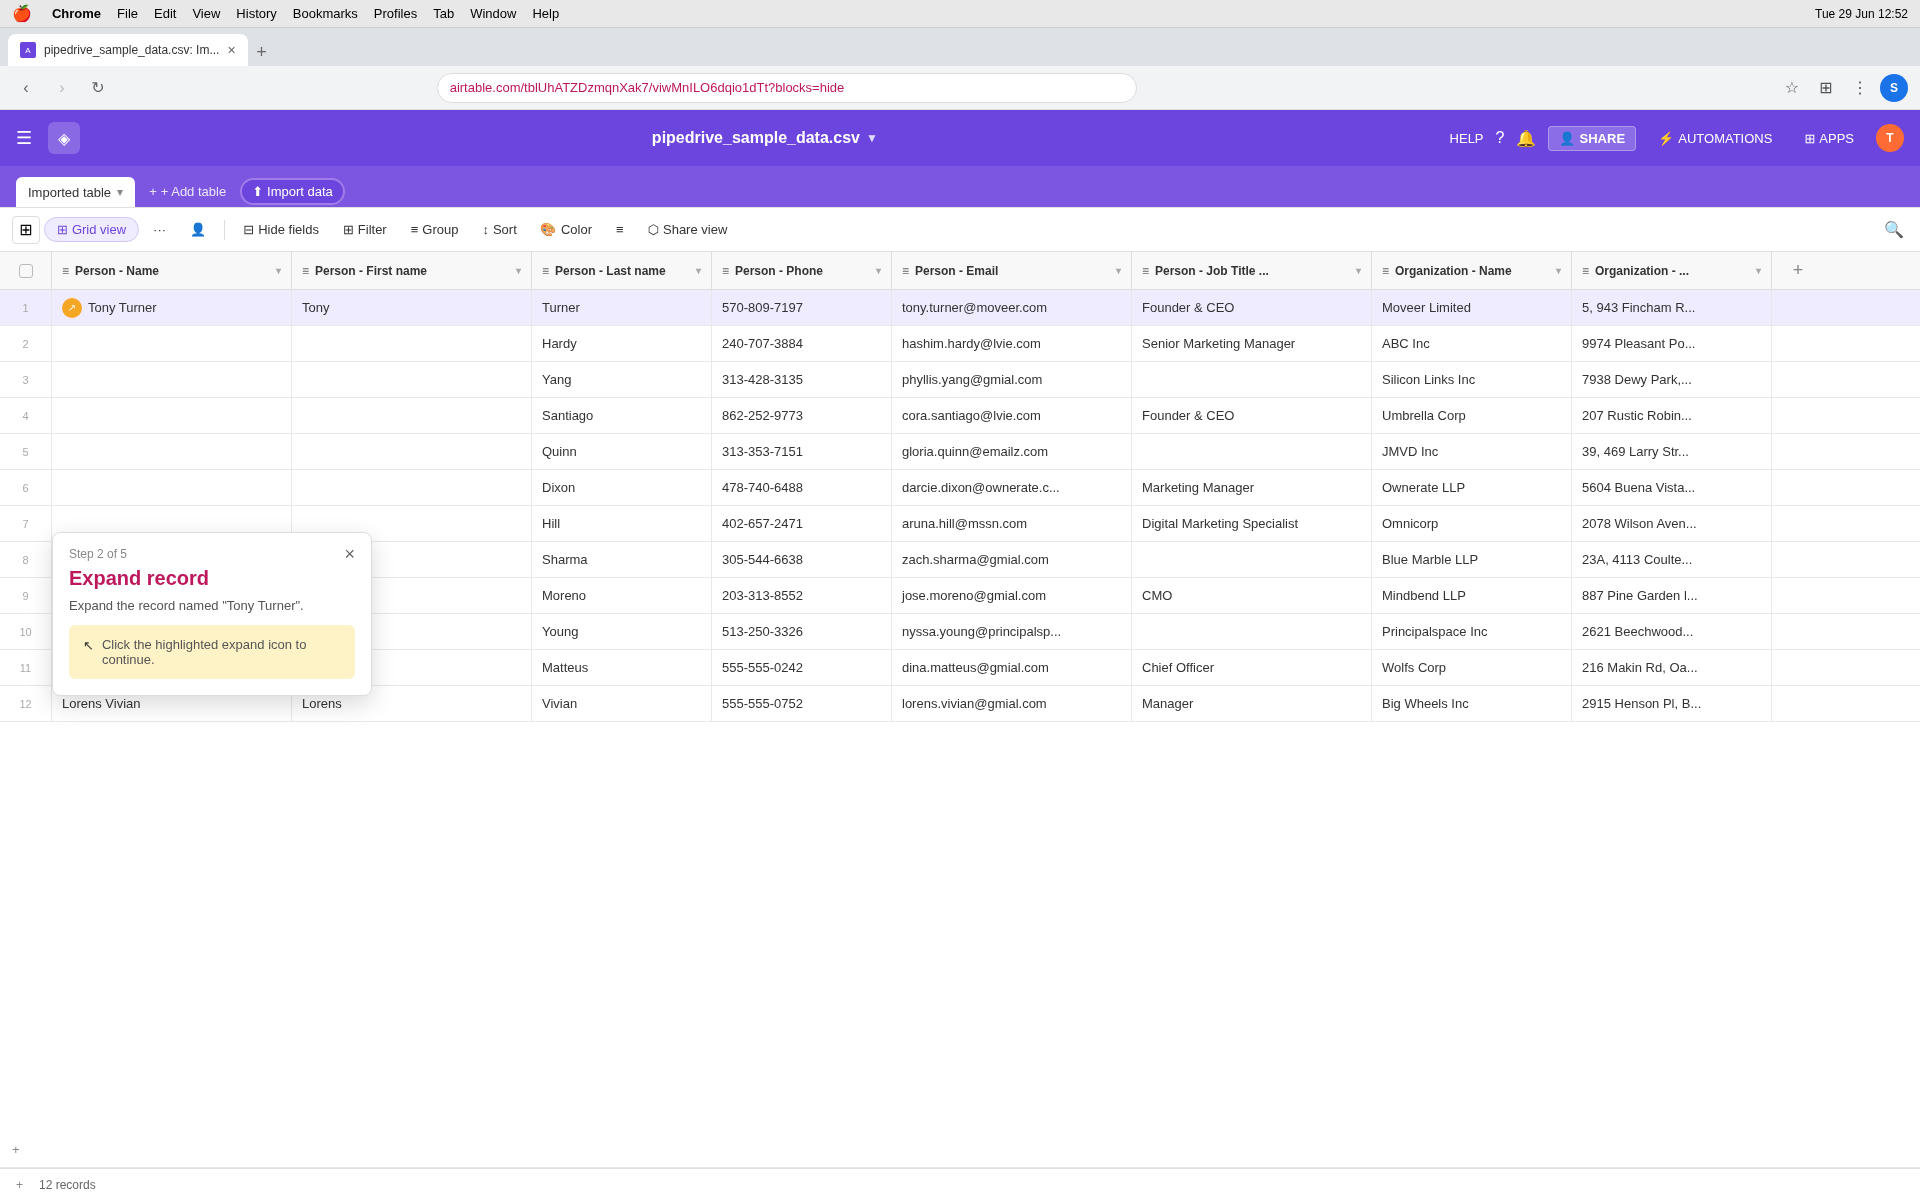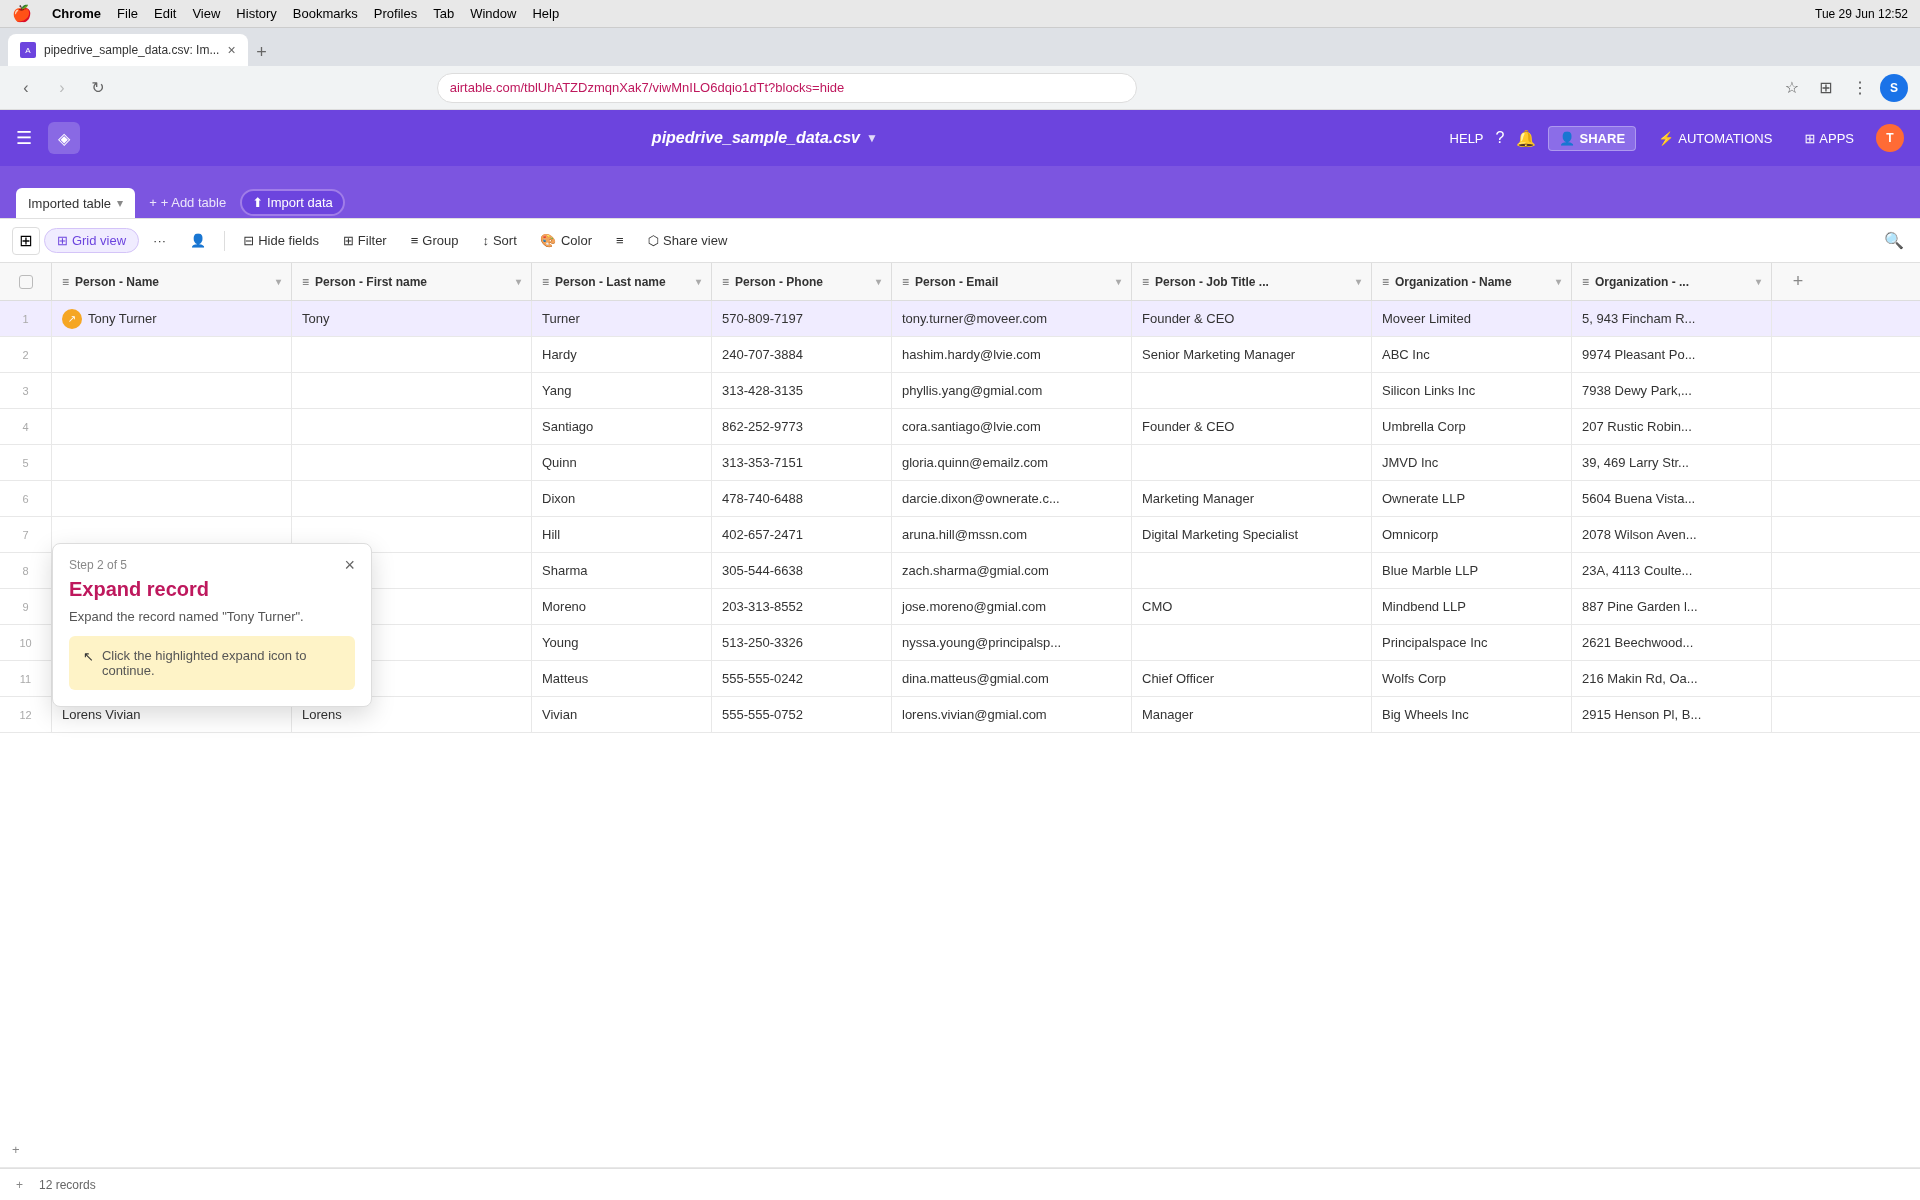--- a/index.html
+++ b/index.html
@@ -83,21 +83,21 @@
     
     .app-header {
       height: 56px;
       background: #6c44de;
       display: flex;
       align-items: center;
       padding: 0 16px;
       gap: 16px;
     }
     .app-logo { width: 32px; height: 32px; background: rgba(255,255,255,0.2); border-radius: 6px; display: flex; align-items: center; justify-content: center; color: white; font-size: 16px; }
-    .header-title { flex: 1; text-align: center; color: white; font-size: 16px; font-weight: 600; display: flex; align-items: center; justify-content: center; gap: 6px; font-style: italic; }
+    .header-title { flex: 1; text-align: center; color: white; font-size: 16px; font-weight: 600; display: flex; align-items: center; justify-content: center; gap: 6px; }
     .header-title .dropdown-arrow { font-size: 12px; opacity: 0.8; }
     .header-right { display: flex; align-items: center; gap: 12px; color: white; font-size: 13px; }
     .header-btn { display: flex; align-items: center; gap: 4px; padding: 4px 10px; border-radius: 4px; cursor: pointer; font-size: 13px; }
     .header-btn.share { background: #8b6de8; color: white; font-weight: 600; border: 1px solid rgba(255,255,255,0.3); }
     .header-btn.automations { color: white; }
     .header-btn.apps { color: white; }
     .header-avatar { width: 28px; height: 28px; background: #ff6b35; border-radius: 50%; display: flex; align-items: center; justify-content: center; color: white; font-size: 12px; font-weight: bold; }
     .hamburger { color: white; font-size: 18px; cursor: pointer; }
 
     
@@ -266,21 +266,21 @@
     .col-fname   { width: 240px; min-width: 240px; }
     .col-lname   { width: 180px; min-width: 180px; }
     .col-phone   { width: 180px; min-width: 180px; }
     .col-email   { width: 240px; min-width: 240px; }
     .col-jobtitle{ width: 240px; min-width: 240px; }
     .col-orgname { width: 200px; min-width: 200px; }
     .col-orgaddr { width: 200px; min-width: 200px; }
 
     
     .table-tabs {
-      height: 53px;
+      height: 42px;
       display: flex;
       align-items: flex-end;
       padding: 0 16px;
       gap: 4px;
       background: #7c55e0;
       border-bottom: 1px solid #e0e0e0;
     }
     .table-tab {
       height: 30px;
       display: flex;

